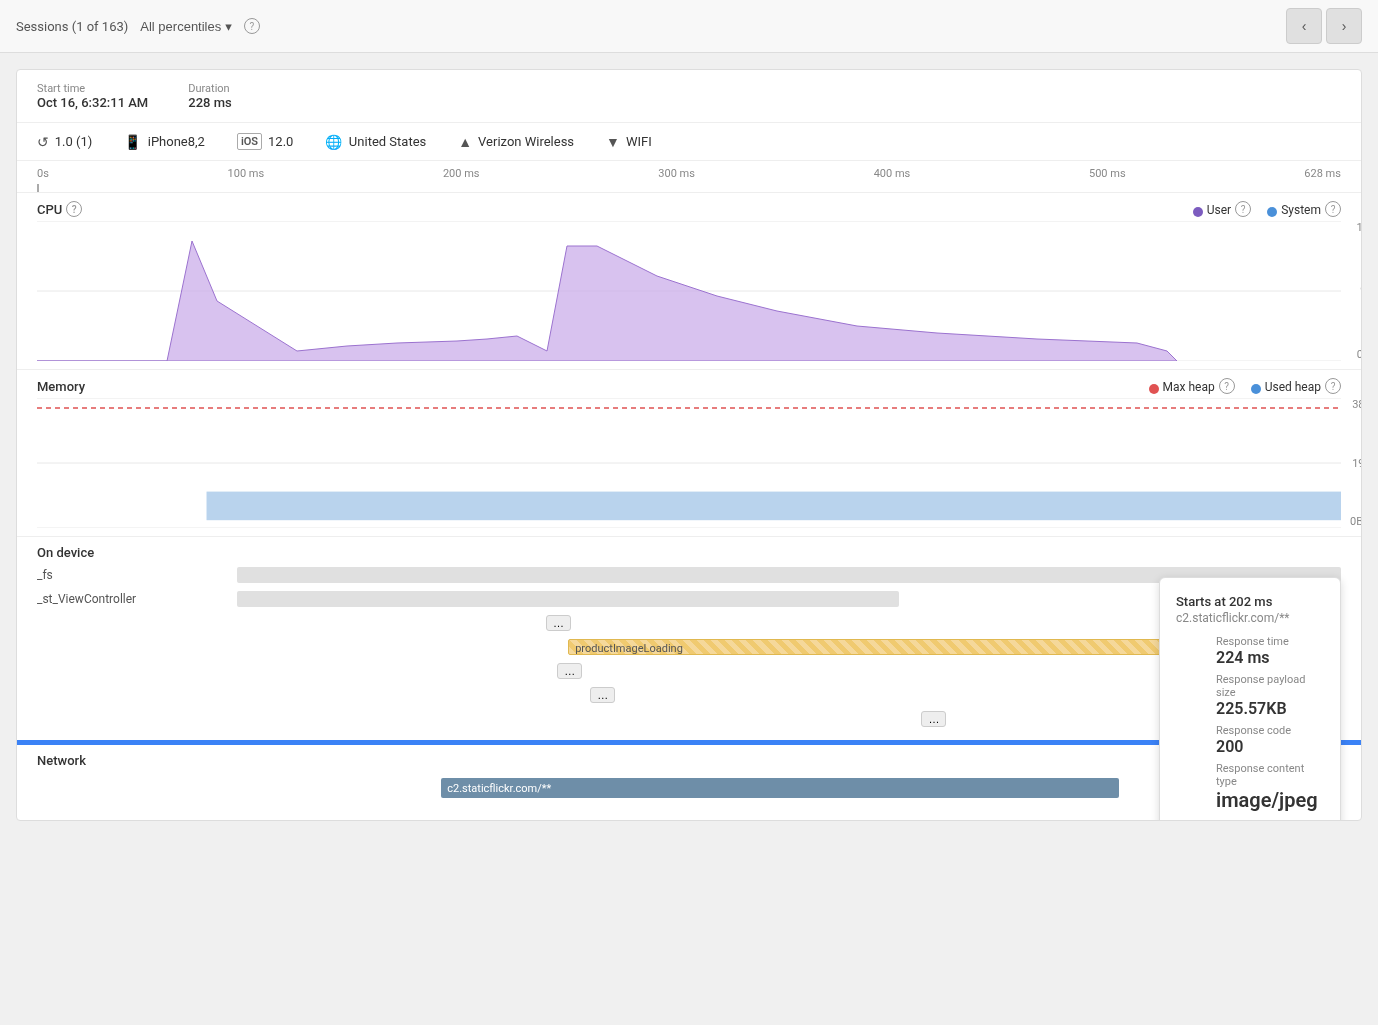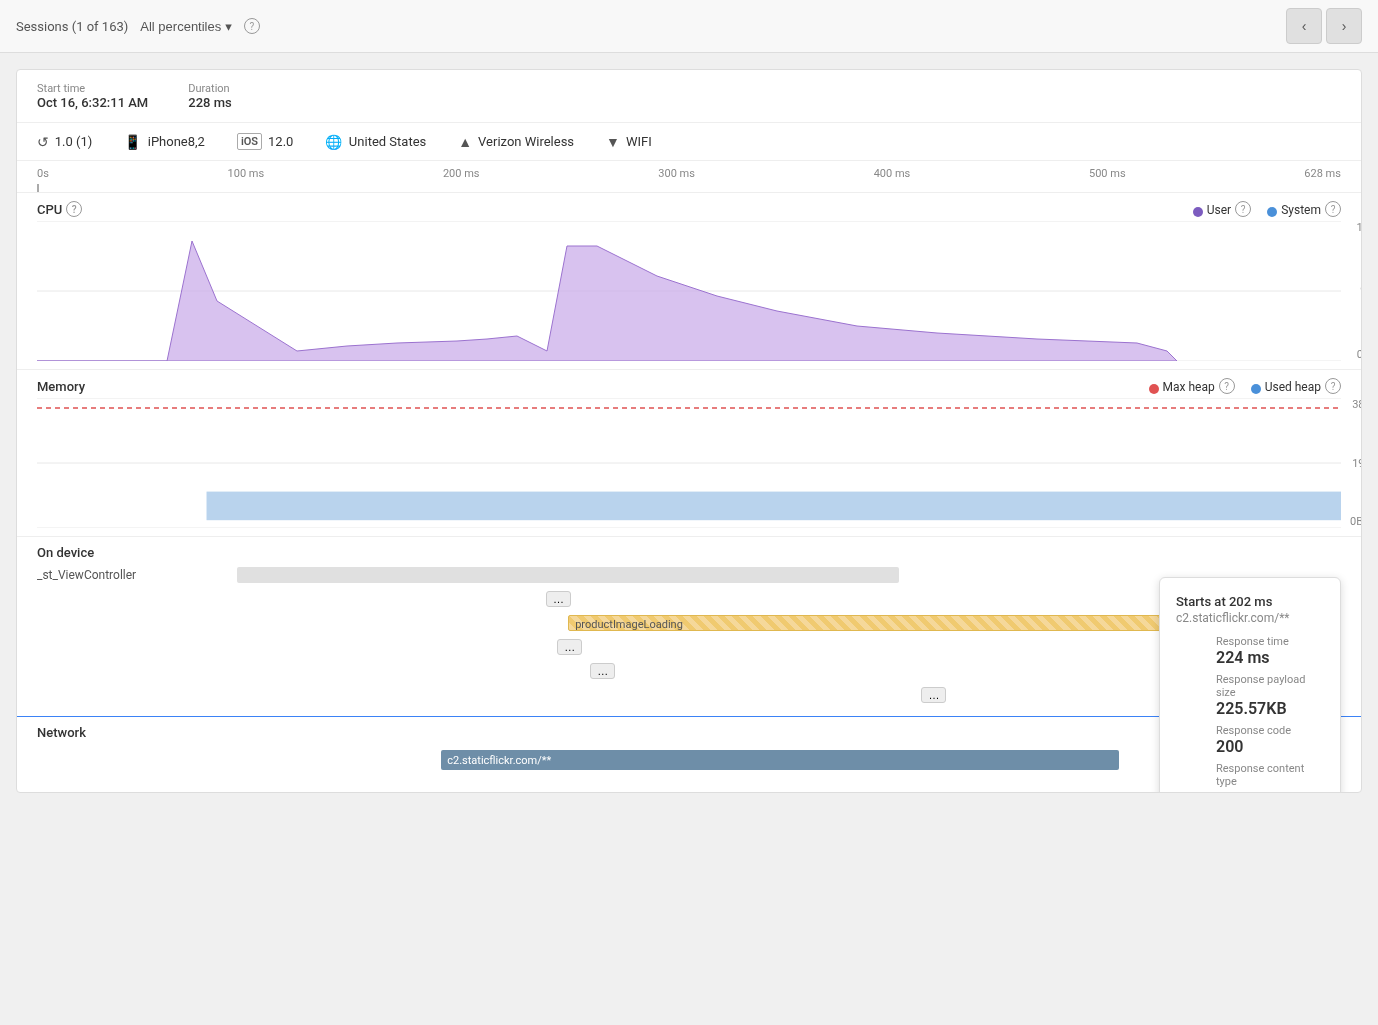--- a/index.html
+++ b/index.html
@@ -144,21 +144,21 @@
     .legend-item {
       display: flex;
       align-items: flex-end;
       gap: 4px;
     }
     .legend-dot {
       width: 10px; height: 10px;
       border-radius: 50%;
     }
     .on-device-section {
-      border-bottom: 1px solid #3b82f6;
+      border-bottom: 5px solid #3b82f6;
     }
     .on-device-title {
       font-size: 13px;
       font-weight: 500;
       padding: 8px 20px 4px;
     }
     .trace-rows {
       padding: 0 20px 8px;
     }
     .trace-row {
@@ -411,20 +411,26 @@
         <span>19.41 MB</span>
       </div>
       <div style="position:absolute;right:-22px;bottom:0;font-size:11px;color:#888;">0B</div>
     </div>
   </div>
 
   <div class="on-device-section" style="position:relative;">
     <div class="on-device-title">On device</div>
     <div class="trace-rows">
 
+      <div class="trace-row">
+        <div class="trace-label">_fs</div>
+        <div class="trace-bar-area">
+          <div class="trace-bar" style="left:0%;width:100%;background:#e0e0e0;"></div>
+        </div>
+      </div>
 
       <div class="trace-row">
         <div class="trace-label">_st_ViewController</div>
         <div class="trace-bar-area">
           <div class="trace-bar" style="left:0%;width:60%;background:#e0e0e0;"></div>
         </div>
       </div>
 
       <div class="trace-row" style="justify-content:flex-end;">
         <div class="trace-label"></div>

